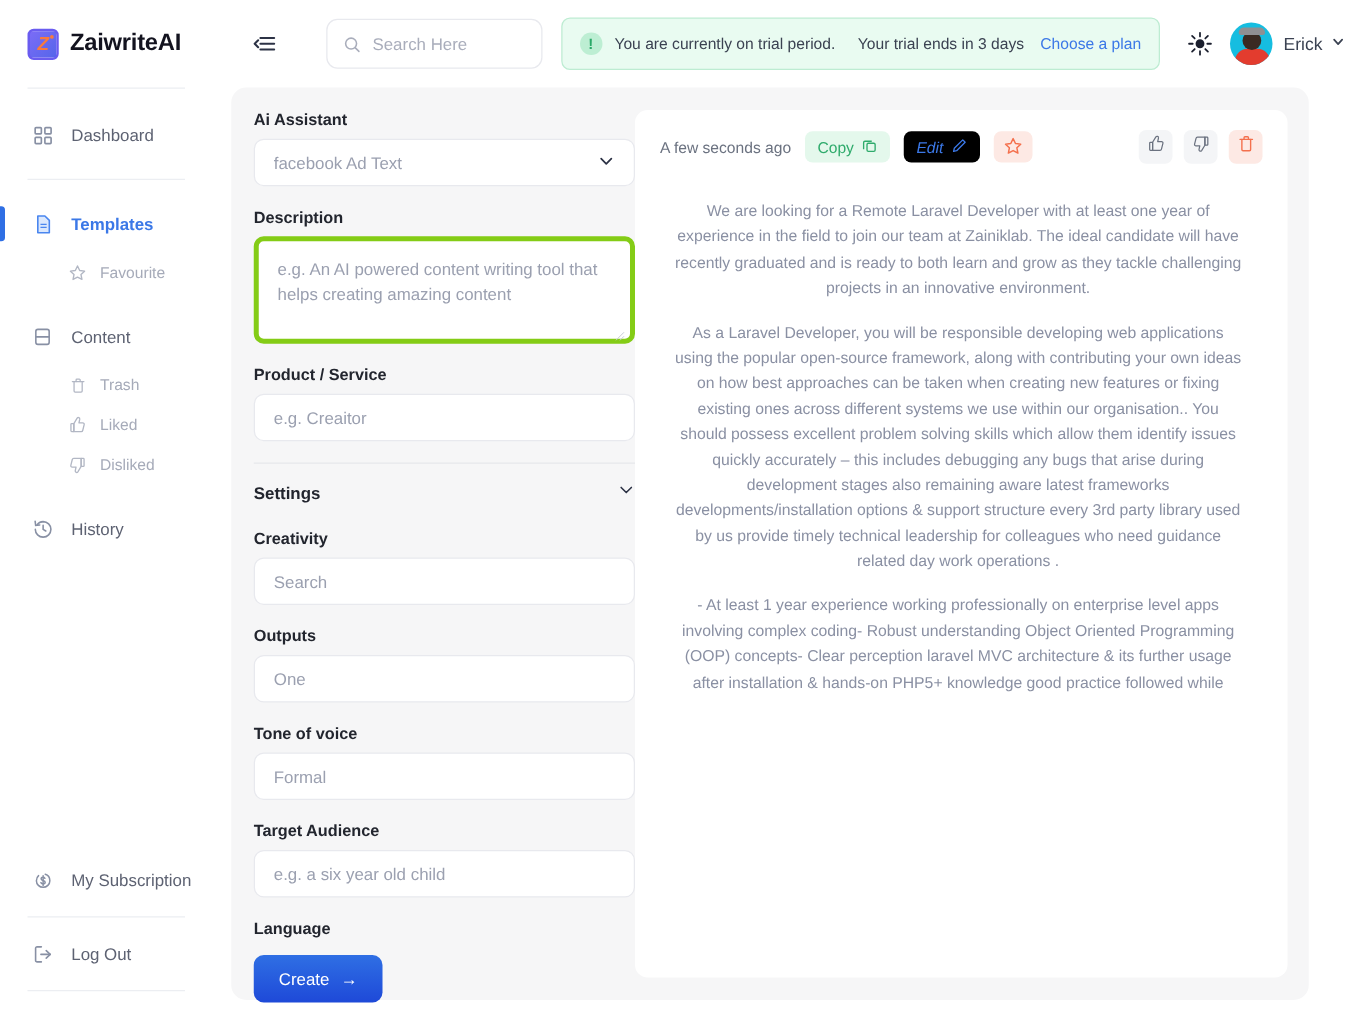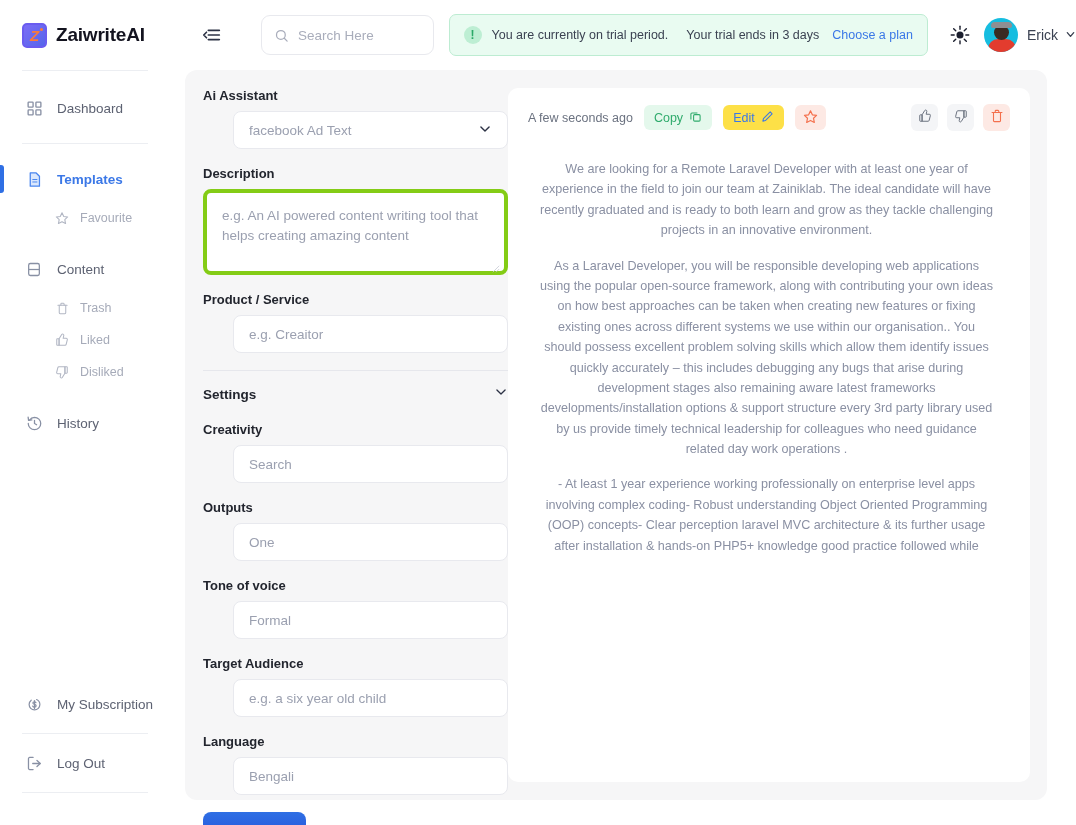--- a/index.html
+++ b/index.html
@@ -101,21 +101,21 @@
     position: absolute; left: 185px; top: 70px; width: 862px; height: 730px;
     background: #f6f6f7; border-radius: 12px;
   }
 
   
   .form-col { position: absolute; left: 18px; top: 18px; width: 305px; }
   .f-label { font-size: 13px; font-weight: bold; color: #22252e; margin-bottom: 8px; }
   .f-field {
     height: 38px; background: #fff; border: 1px solid #e8e9ee; border-radius: 8px;
     display: flex; align-items: center; padding: 0 15px; margin-bottom: 17px;
-    font-size: 13.5px; color: #9ba0b0; margin-left: 30px;
+    font-size: 13.5px; color: #9ba0b0;
   }
   .f-field.select { justify-content: space-between; }
   .f-area {
     height: 86px; background: #fff; border: 4px solid #84cc16; border-radius: 8px;
     padding: 13px 15px; margin-bottom: 17px;
     font-size: 13.5px; color: #9ba0b0; line-height: 1.45; position: relative;
   }
   .resize-grip {
     position: absolute; right: 4px; bottom: 4px; width: 8px; height: 8px;
   }
@@ -138,21 +138,21 @@
     position: absolute; left: 323px; top: 18px; width: 522px; height: 694px;
     background: #fff; border-radius: 10px; text-align: center;
   }
   .out-toolbar { display: flex; align-items: center; padding: 16px 20px 0 20px; }
   .out-time { font-size: 12.5px; color: #6b7280; }
   .pill {
     height: 25px; border-radius: 6px; display: flex; align-items: center;
     gap: 6px; padding: 0 10px; font-size: 12.5px; cursor: pointer; margin-left: 11px;
   }
   .pill.copy { background: #e4f8ec; color: #2fab6c; }
-  .pill.edit { background: #fde047; color: #3b78e7; }
+  .pill.edit { background: #000000; color: #3b78e7; font-style: italic; }
   .pill.star { background: #fde9e4; padding: 0 8px; }
   .tool-right { margin-left: auto; display: flex; align-items: center; gap: 9px; }
   .ibtn {
     width: 27px; height: 27px; border-radius: 6px; background: #f4f5f7;
     display: flex; align-items: center; justify-content: center; cursor: pointer;
   }
   .ibtn.danger { background: #fde9e4; }
   .out-body { padding: 28px 35px 0 30px; }
   .out-body p { font-size: 12.6px; line-height: 1.62; color: #8a90a3; margin-bottom: 15px; }
 </style>
@@ -392,23 +392,20 @@
       <div class="f-field">
         <span>Formal</span>
       </div>
 
       <div class="f-label">Target Audience</div>
       <div class="f-field">
         <span>e.g. a six year old child</span>
       </div>
 
       <div class="f-label">Language</div>
-      <div class="f-field">
-        <span>Bengali</span>
-      </div>
 
       <button class="create-btn">
         <span>Create</span>
         <span>→</span>
       </button>
     </div>
 
     <div class="out-panel">
 
       <div class="out-toolbar">

